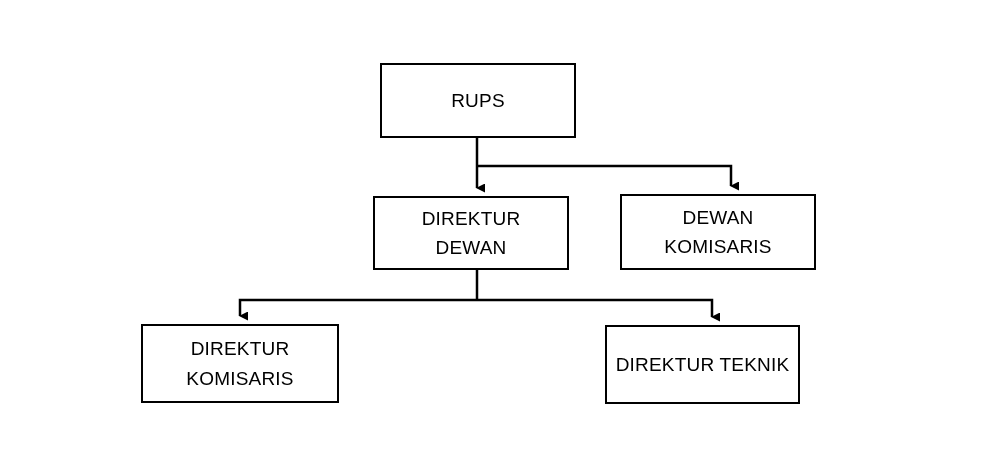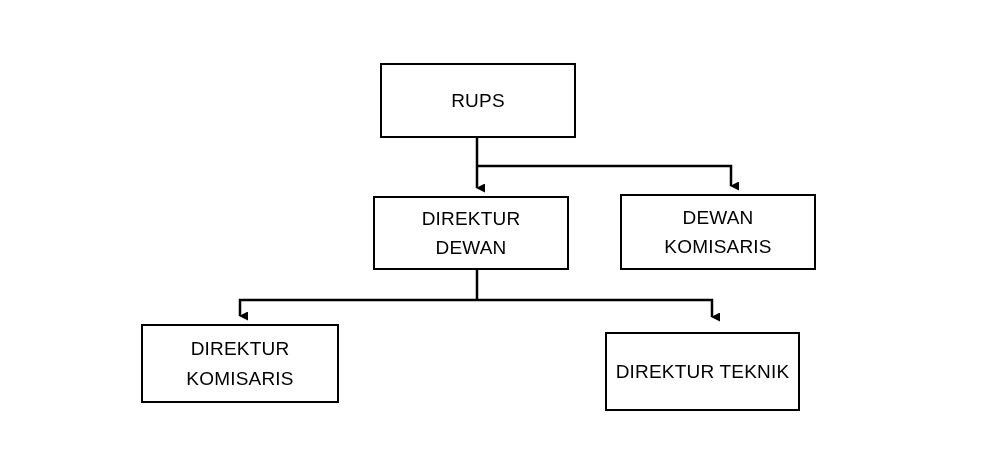--- a/index.html
+++ b/index.html
@@ -45,21 +45,21 @@
   }
   .org-node .node-line {
     display: block;
     white-space: nowrap;
   }
   
   #node-rups            { left: 373px; top: 63px;  width: 196px; height: 75px; margin-left: 7px; }
   #node-direktur-utama  { left: 373px; top: 196px; width: 196px; height: 74px; }
   #node-dewan-komisaris { left: 620px; top: 194px; width: 196px; height: 76px; }
   #node-direktur-pemasaran { left: 141px; top: 324px; width: 198px; height: 79px; }
-  #node-direktur-teknik { left: 605px; top: 332px; width: 195px; height: 79px; }
+  #node-direktur-teknik { left: 605px; top: 325px; width: 195px; height: 79px; }
 </style>
 </head>
 <body>
 
 <div id="chart-canvas">
 
   <svg id="connector-layer" viewBox="0 0 995 468" width="995" height="468" xmlns="http://www.w3.org/2000/svg">
     <defs>
       <marker id="arrowhead-down" markerWidth="9" markerHeight="9" refX="4.5" refY="8" orient="auto" markerUnits="userSpaceOnUse">
         <path d="M 0 0 L 9 0 L 4.5 9 Z" fill="#000000"></path>

